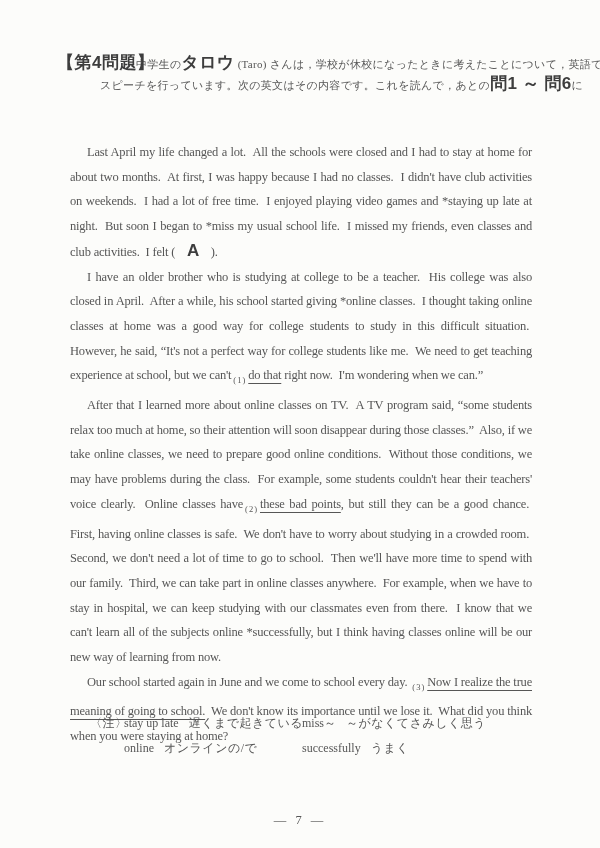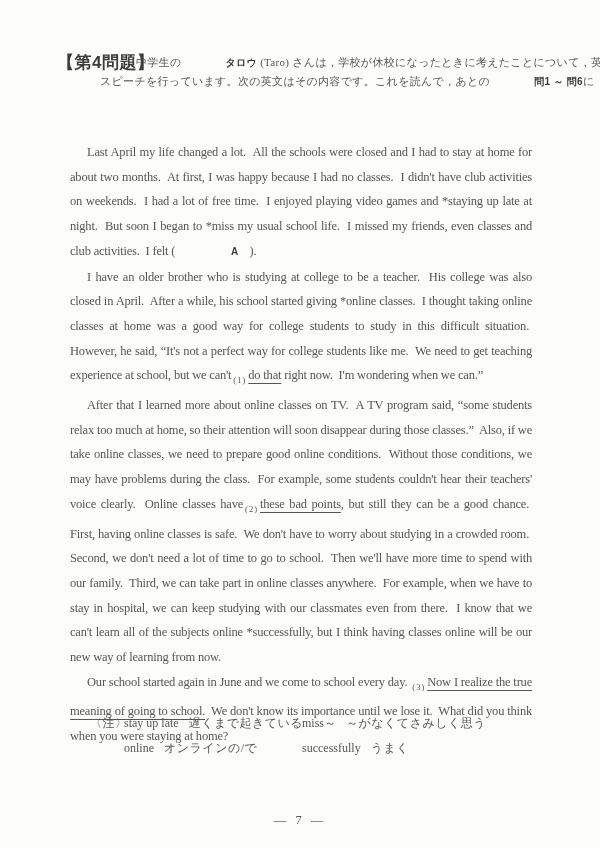--- a/index.html
+++ b/index.html
@@ -57,22 +57,21 @@
   }
   .para{
     margin:0;
     text-indent:17px;
   }
   
   .seg.b{
     font-family:"Liberation Sans","DejaVu Sans",sans-serif;
     font-weight:bold;
     color:var(--ink-dark);
-    font-size:10px;
-    margin-left:44px;
+    font-size:17px;
   }
   .seg.u{
     text-decoration:underline;
     text-underline-offset:4px;
     text-decoration-thickness:1px;
   }
   .seg.m{
     font-size:8.5px;
     vertical-align:-4px;
     letter-spacing:1px;

